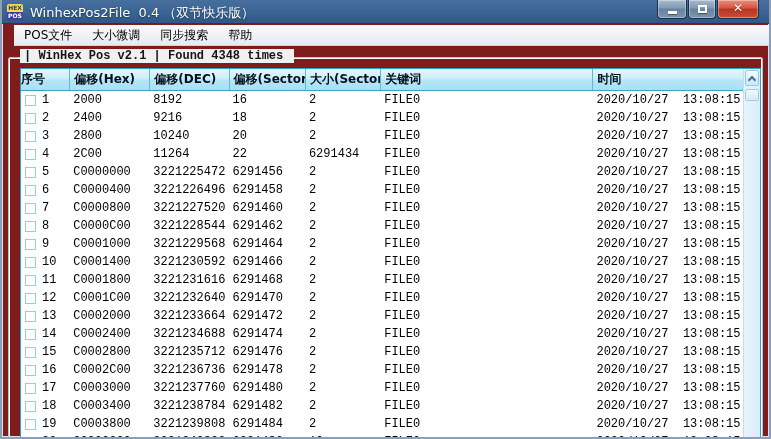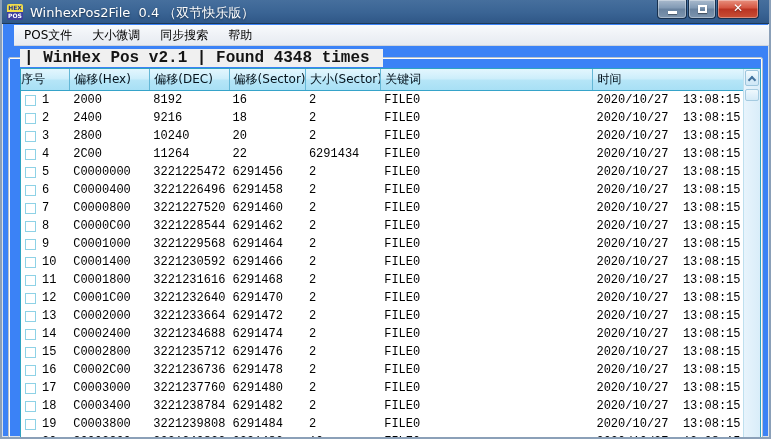--- a/index.html
+++ b/index.html
@@ -1,19 +1,19 @@
 <!DOCTYPE html>
 <html><head>
 <meta charset="utf-8">
 <style>
   html,body{margin:0;padding:0;background:#555;}
   *{box-sizing:border-box;}
   .window{
     position:relative;width:771px;height:439px;overflow:hidden;
-    background:#3b82f6;font-family:"DejaVu Sans",sans-serif;
+    background:#7f1d1d;font-family:"DejaVu Sans",sans-serif;
     border-left:2px solid #8ba0b8;border-right:2px solid #8ba0b8;border-bottom:2px solid #8ba0b8;
     box-shadow:inset 0 0 0 1px #d7e0ea;
   }
   
   .titlebar{
     position:absolute;top:0;left:-2px;right:-2px;height:24px;
     background:linear-gradient(180deg,#466f9d 0%,#3a6494 55%,#2f5787 100%);
     border-bottom:1px solid #1d3a57;color:#fff;
   }
   .app-icon{
@@ -45,35 +45,35 @@
     border-bottom:1px solid #cfd4dc;display:flex;align-items:center;
   }
   .menu-item{font-size:12px;color:#000;padding:0 10px;line-height:21px;cursor:default;}
   
   .groupbox{
     position:absolute;left:6px;top:57px;width:755px;height:395px;
     border:1px solid #b7c1cb;border-radius:2px;box-shadow:inset 0 0 0 1px #fdfdfd;
   }
   .grouplabel{
     position:absolute;top:-9px;left:11px;background:#f0f0f0;padding:0 4px;
-    font-family:"Liberation Mono","DejaVu Sans Mono",monospace;font-size:16px;font-weight:bold;color:#141414;white-space:pre;
+    font-family:"Liberation Mono","DejaVu Sans Mono",monospace;font-size:12px;font-weight:bold;color:#141414;white-space:pre;
   }
   
   .listview{
     position:absolute;left:18px;top:68px;width:741px;height:380px;
     background:#fff;border:1px solid #2fa3c0;overflow:hidden;
   }
   .lv-header{
     position:absolute;left:0;top:0;width:722px;height:22px;display:flex;
     background:linear-gradient(180deg,#e3f6fe 0%,#cdeefb 45%,#b5e5f7 55%,#a8e0f5 100%);
     border-bottom:1px solid #36a3c9;
   }
   .hcell{
     font-size:12px;line-height:21px;color:#04121c;padding-left:4px;
-    border-left:1px solid #64b7d6;overflow:hidden;white-space:nowrap;
+    border-left:1px solid #64b7d6;overflow:hidden;white-space:nowrap;font-weight:bold;
   }
   .hcell:first-child{border-left:none;}
   .lv-body{position:absolute;left:0;top:22px;width:722px;}
   .lv-row{display:flex;height:18px;background:#fff;}
   .cell{
     font-family:"Liberation Mono","DejaVu Sans Mono",monospace;
     font-size:12px;line-height:18px;color:#000;padding-left:4px;
     overflow:hidden;white-space:pre;
   }
   .c0{width:50px;padding-left:0;display:flex;align-items:center;}

